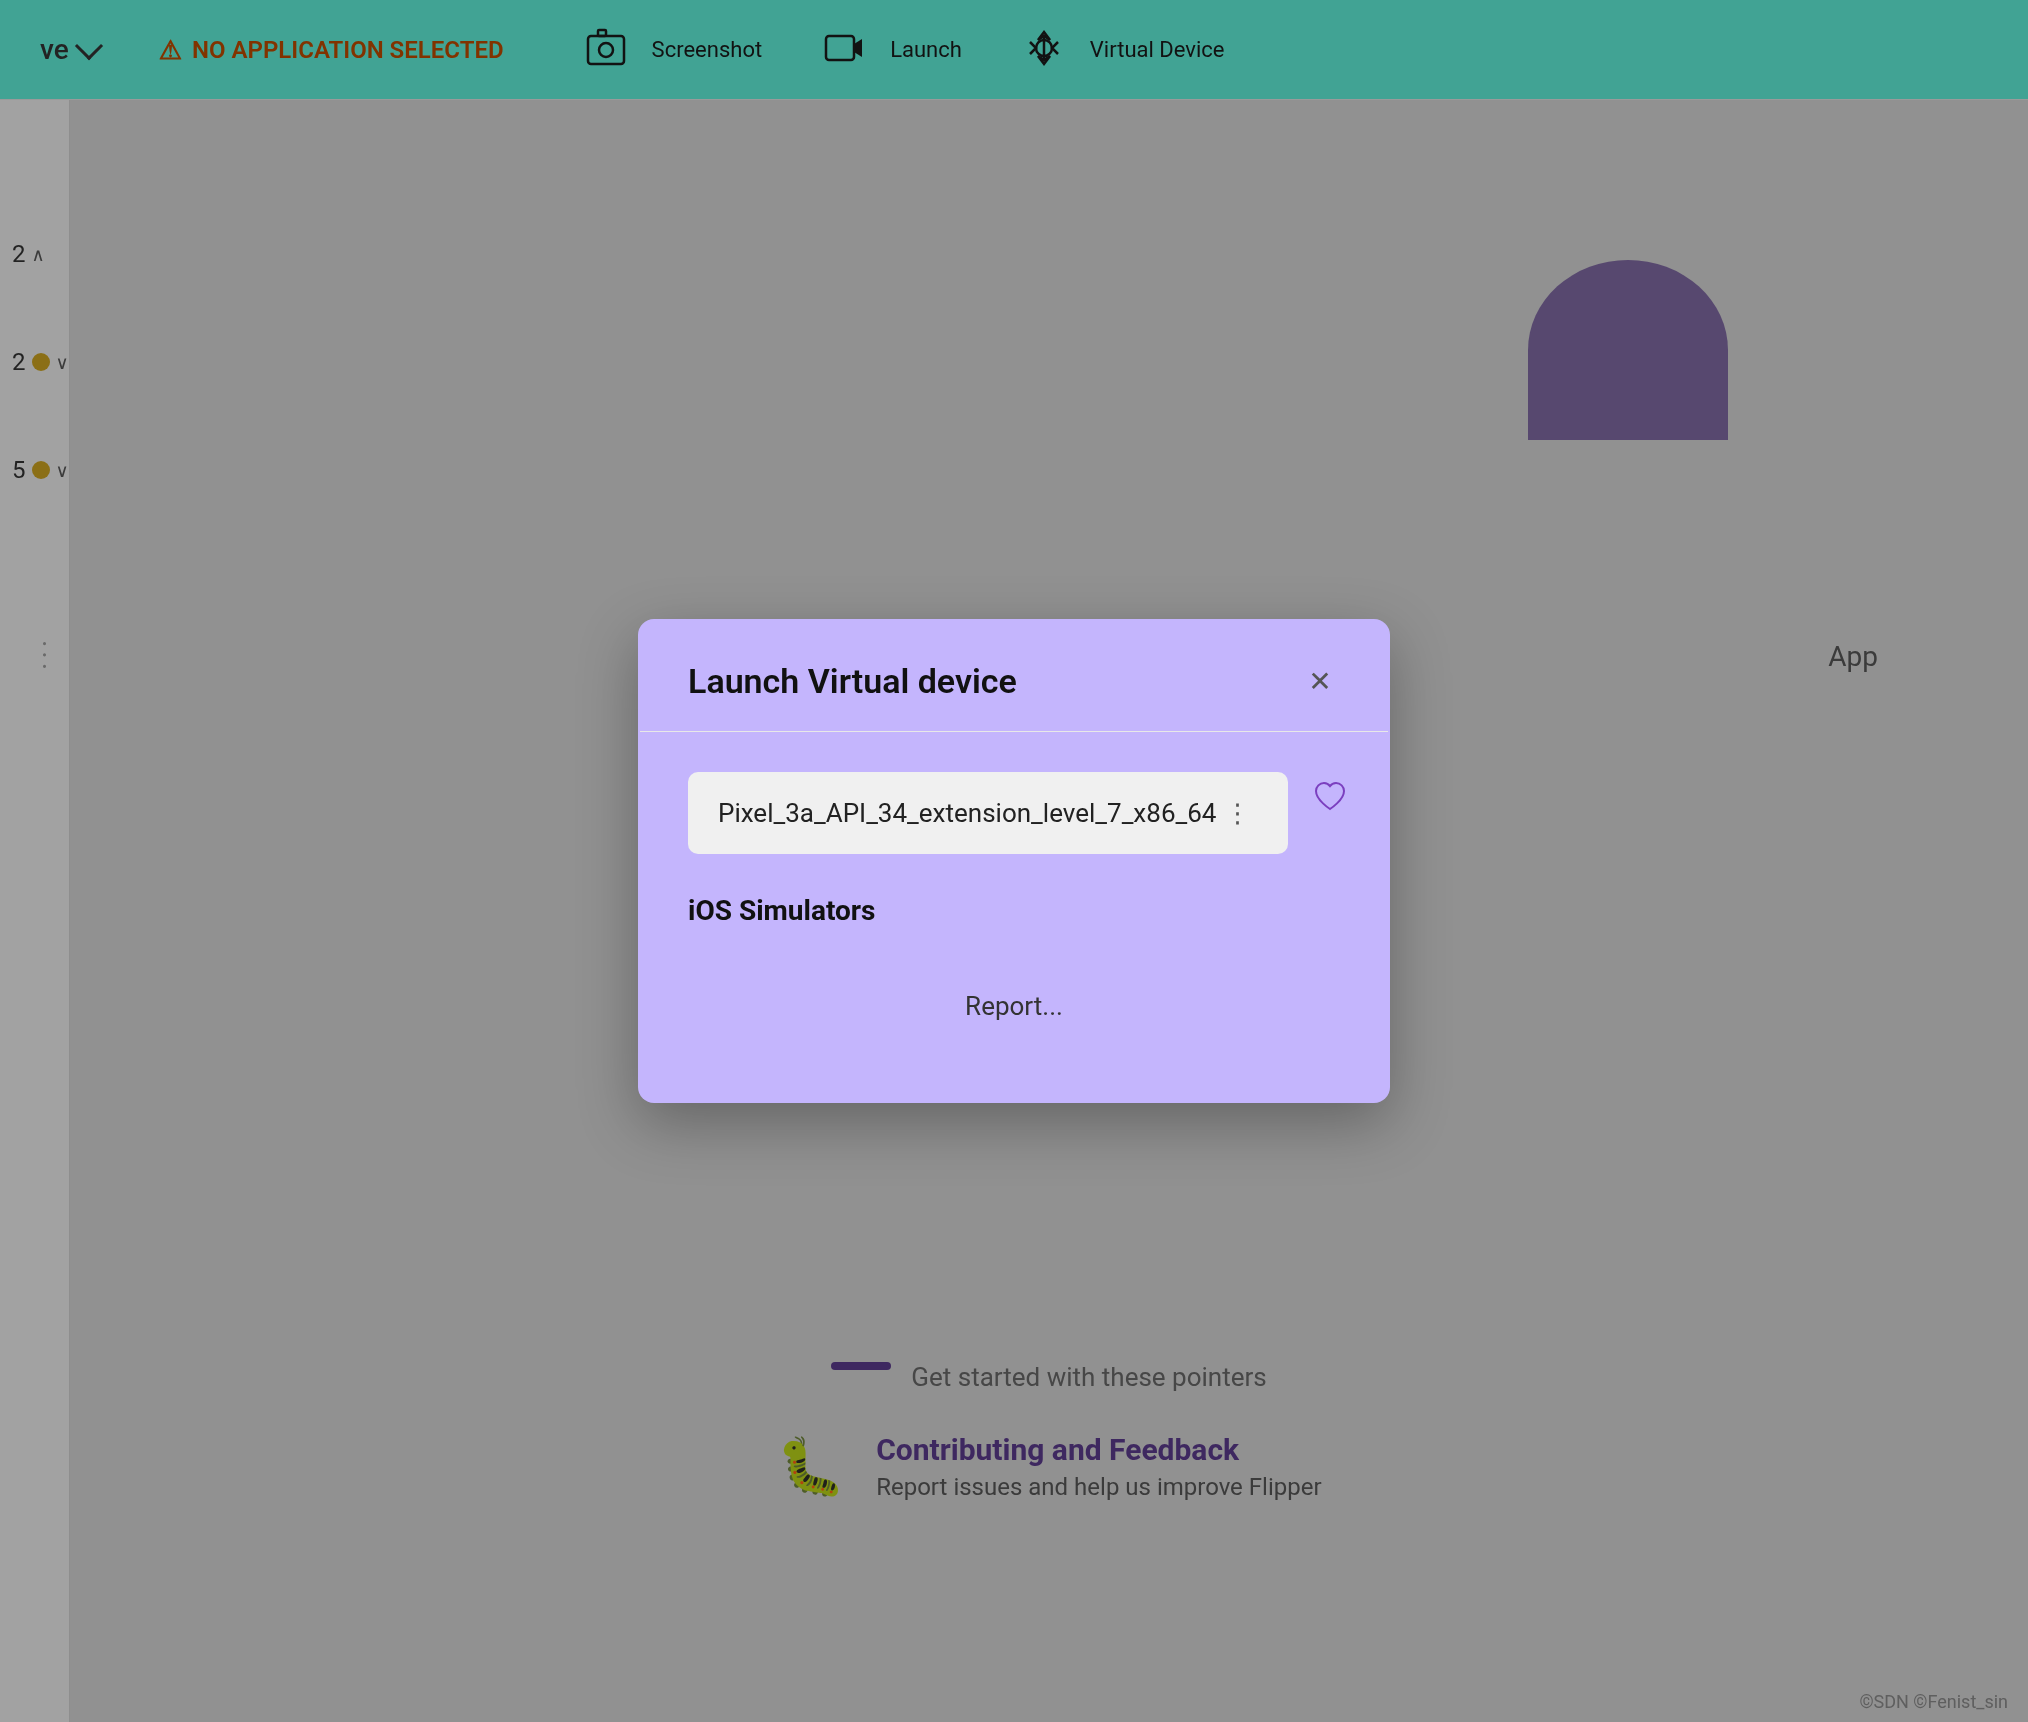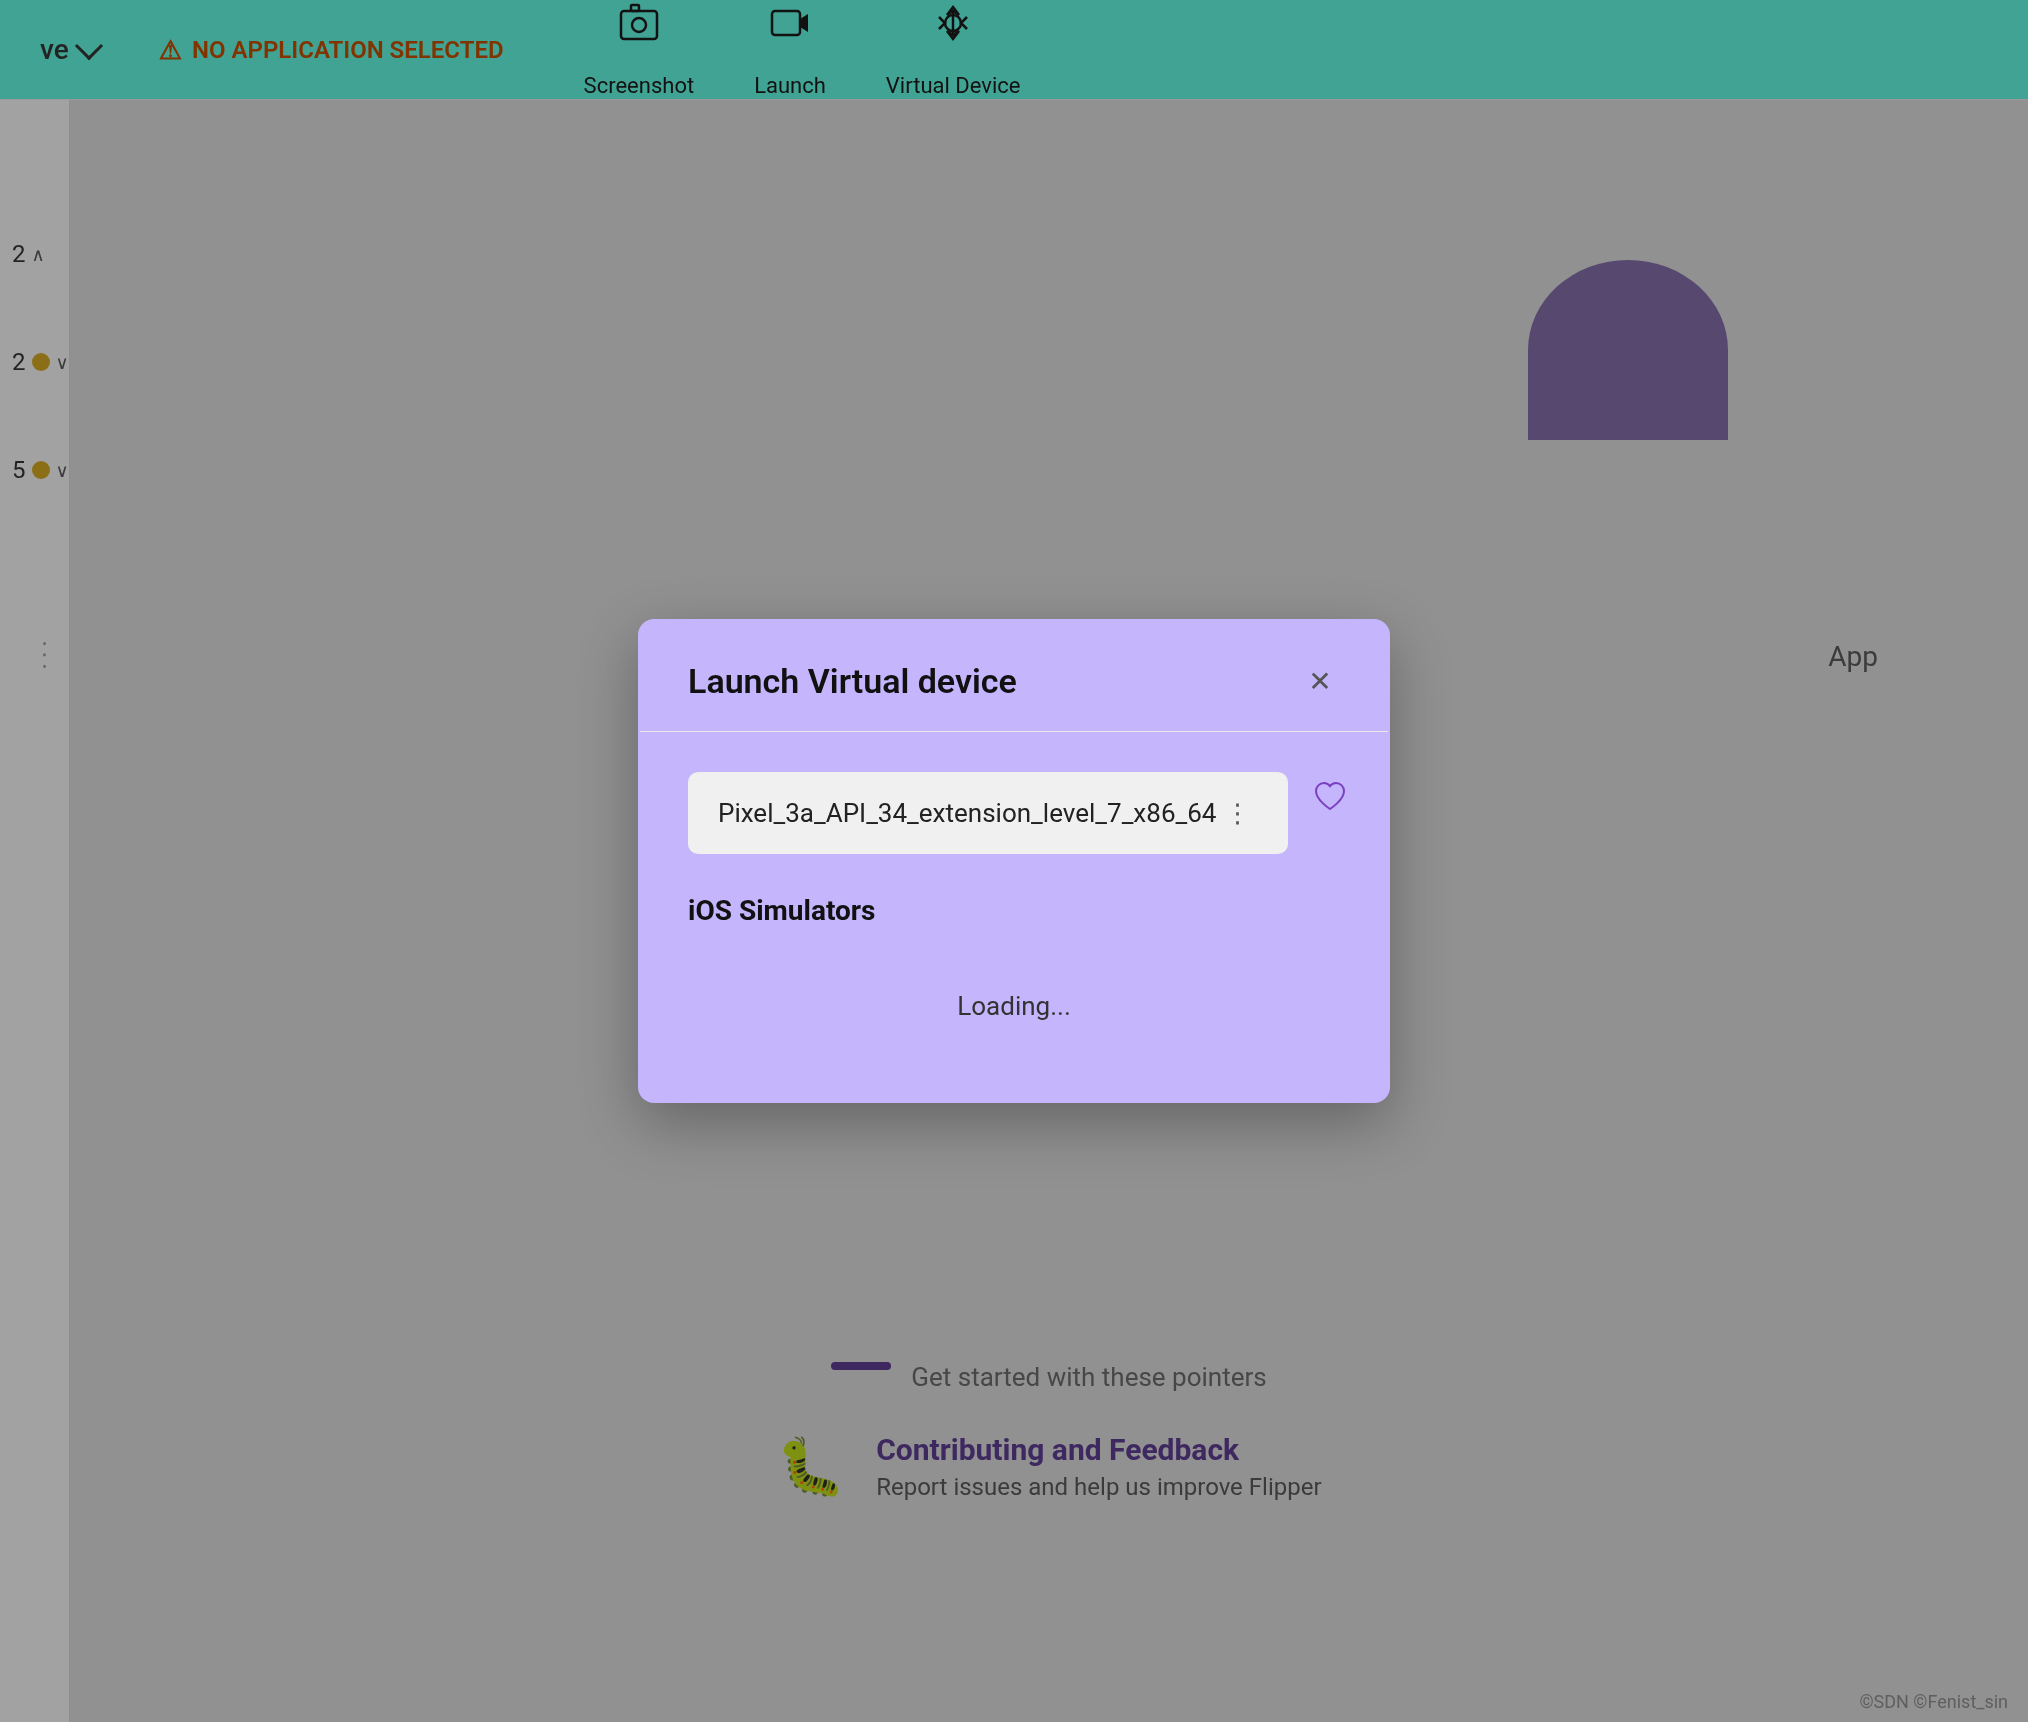--- a/index.html
+++ b/index.html
@@ -64,21 +64,21 @@
 
     .toolbar-items {
       display: flex;
       align-items: center;
       gap: 60px;
       margin-left: 20px;
     }
 
     .toolbar-item {
       display: flex;
-      flex-direction: column;
+      flex-direction: row;
       align-items: center;
       gap: 24px;
       cursor: pointer;
     }
 
     .toolbar-item-label {
       font-size: 22px;
       color: #1a1a1a;
     }
 
@@ -467,15 +467,15 @@
       </div>
       <div class="heart-icon">
         <svg viewBox="0 0 36 36" fill="none">
           <path d="M18 30 C18 30 4 21 4 12 C4 7.6 7.6 4 12 4 C14.5 4 16.7 5.2 18 7.1 C19.3 5.2 21.5 4 24 4 C28.4 4 32 7.6 32 12 C32 21 18 30 18 30Z" stroke="#7b3fbf" stroke-width="2" fill="none"></path>
         </svg>
       </div>
     </div>
 
     <div class="ios-section-title">iOS Simulators</div>
 
-    <div class="loading-text">Loading...</div>
+    <div class="loading-text">Report...</div>
   </div>
 </div>
 
 </body></html>

